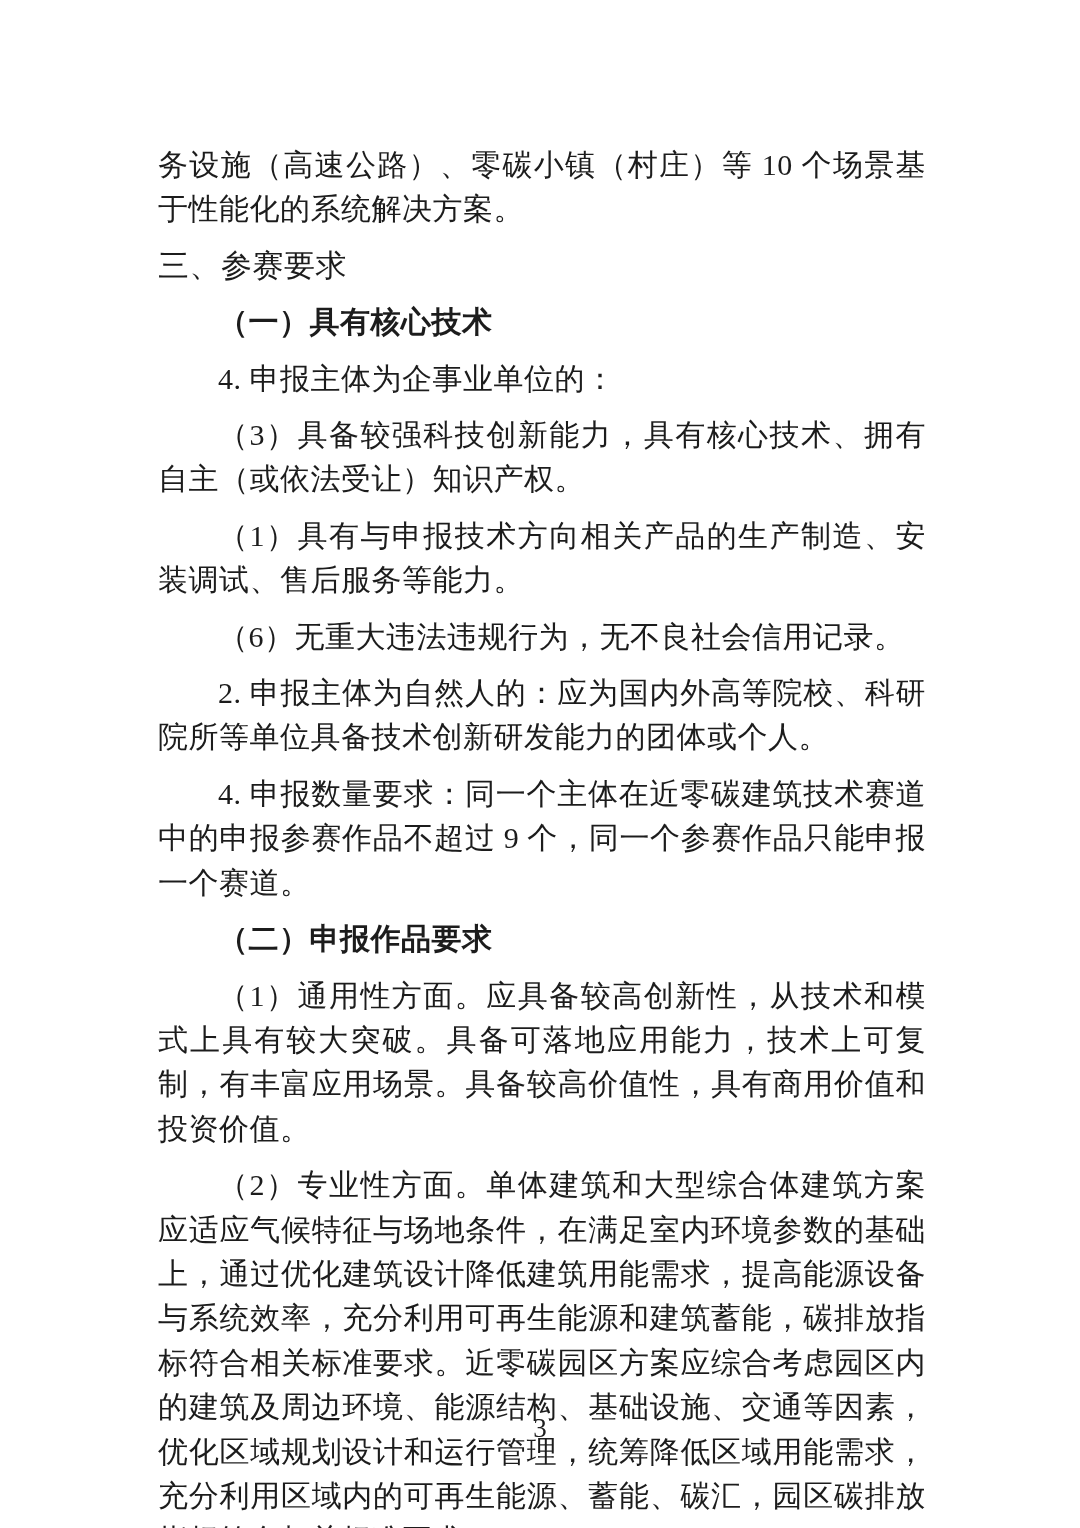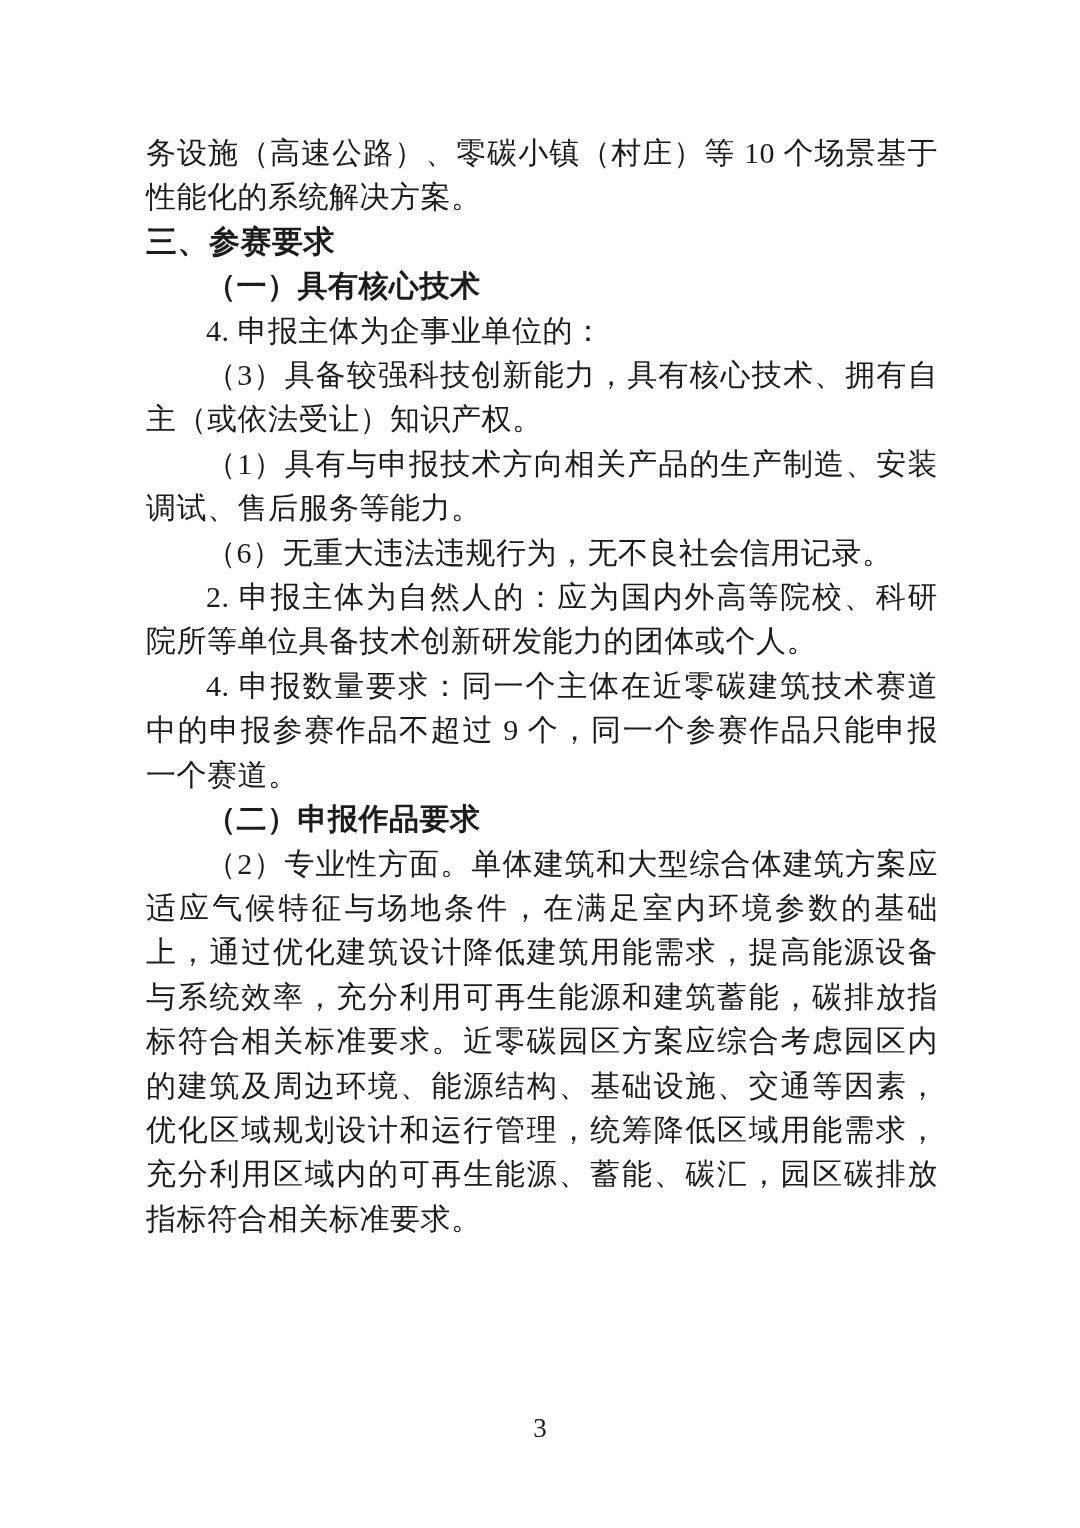--- a/index.html
+++ b/index.html
@@ -17,33 +17,33 @@
     font-family: "Liberation Serif", "DejaVu Serif", serif;
     overflow: hidden;
   }
   .content {
     position: absolute;
     left: 146px;
     top: 131px;
     width: 792px;
   }
   .para {
-    margin: 0;
+    margin: 12px;
     font-size: 30px;
     line-height: 44.4px;
     text-align: justify;
     letter-spacing: 0.5px;
     word-break: break-all;
   }
   .indent {
     text-indent: 2em;
   }
   .h1 {
     font-family: "Liberation Sans", "DejaVu Sans", sans-serif;
-    font-weight: 700;
+    font-weight: 400;
     font-size: 31px;
   }
   .h2 {
     font-weight: 700;
   }
   .page-number {
     position: absolute;
     left: 0;
     right: 0;
     top: 1410px;
@@ -60,16 +60,17 @@
     <p class="para">务设施（高速公路）、零碳小镇（村庄）等 10 个场景基于性能化的系统解决方案。</p>
     <p class="para h1">三、参赛要求</p>
     <p class="para h2 indent">（一）具有核心技术</p>
     <p class="para indent">4. 申报主体为企事业单位的：</p>
     <p class="para indent">（3）具备较强科技创新能力，具有核心技术、拥有自主（或依法受让）知识产权。</p>
     <p class="para indent">（1）具有与申报技术方向相关产品的生产制造、安装调试、售后服务等能力。</p>
     <p class="para indent">（6）无重大违法违规行为，无不良社会信用记录。</p>
     <p class="para indent">2. 申报主体为自然人的：应为国内外高等院校、科研院所等单位具备技术创新研发能力的团体或个人。</p>
     <p class="para indent">4. 申报数量要求：同一个主体在近零碳建筑技术赛道中的申报参赛作品不超过 9 个，同一个参赛作品只能申报一个赛道。</p>
     <p class="para h2 indent">（二）申报作品要求</p>
+    <p class="para indent">（1）通用性方面。应具备较高创新性，从技术和模式上具有较大突破。具备可落地应用能力，技术上可复制，有丰富应用场景。具备较高价值性，具有商用价值和投资价值。</p>
     <p class="para indent">（2）专业性方面。单体建筑和大型综合体建筑方案应适应气候特征与场地条件，在满足室内环境参数的基础上，通过优化建筑设计降低建筑用能需求，提高能源设备与系统效率，充分利用可再生能源和建筑蓄能，碳排放指标符合相关标准要求。近零碳园区方案应综合考虑园区内的建筑及周边环境、能源结构、基础设施、交通等因素，优化区域规划设计和运行管理，统筹降低区域用能需求，充分利用区域内的可再生能源、蓄能、碳汇，园区碳排放指标符合相关标准要求。</p>
   </div>
   <div class="page-number">3</div>
 </div>
 
 </body></html>

